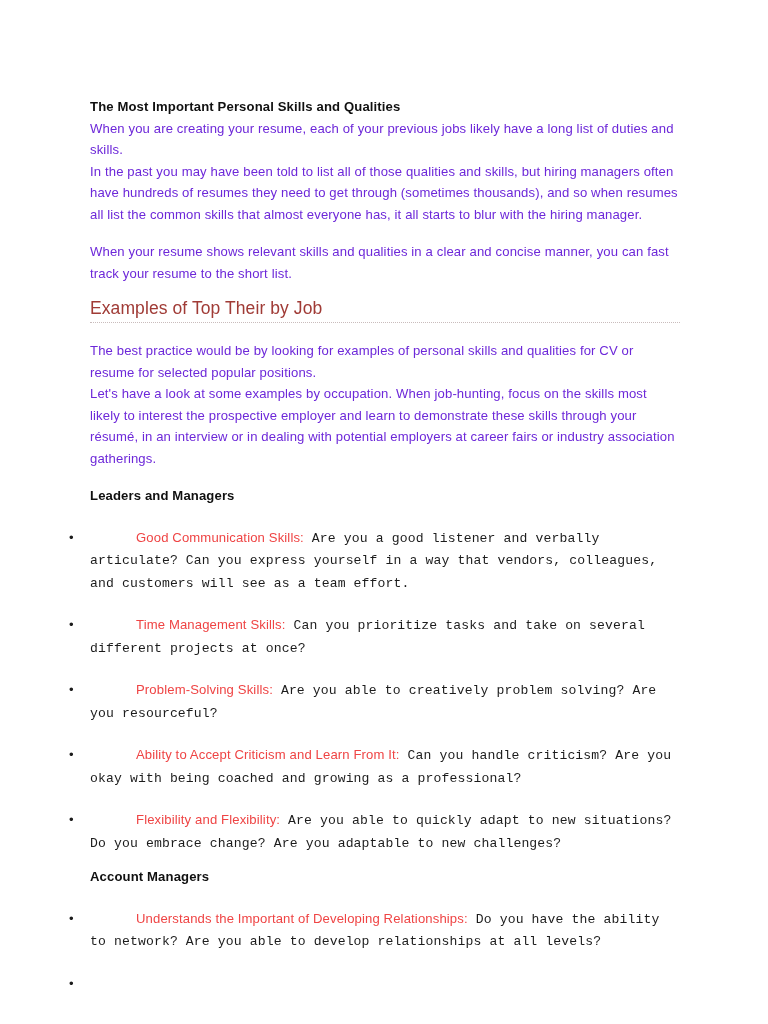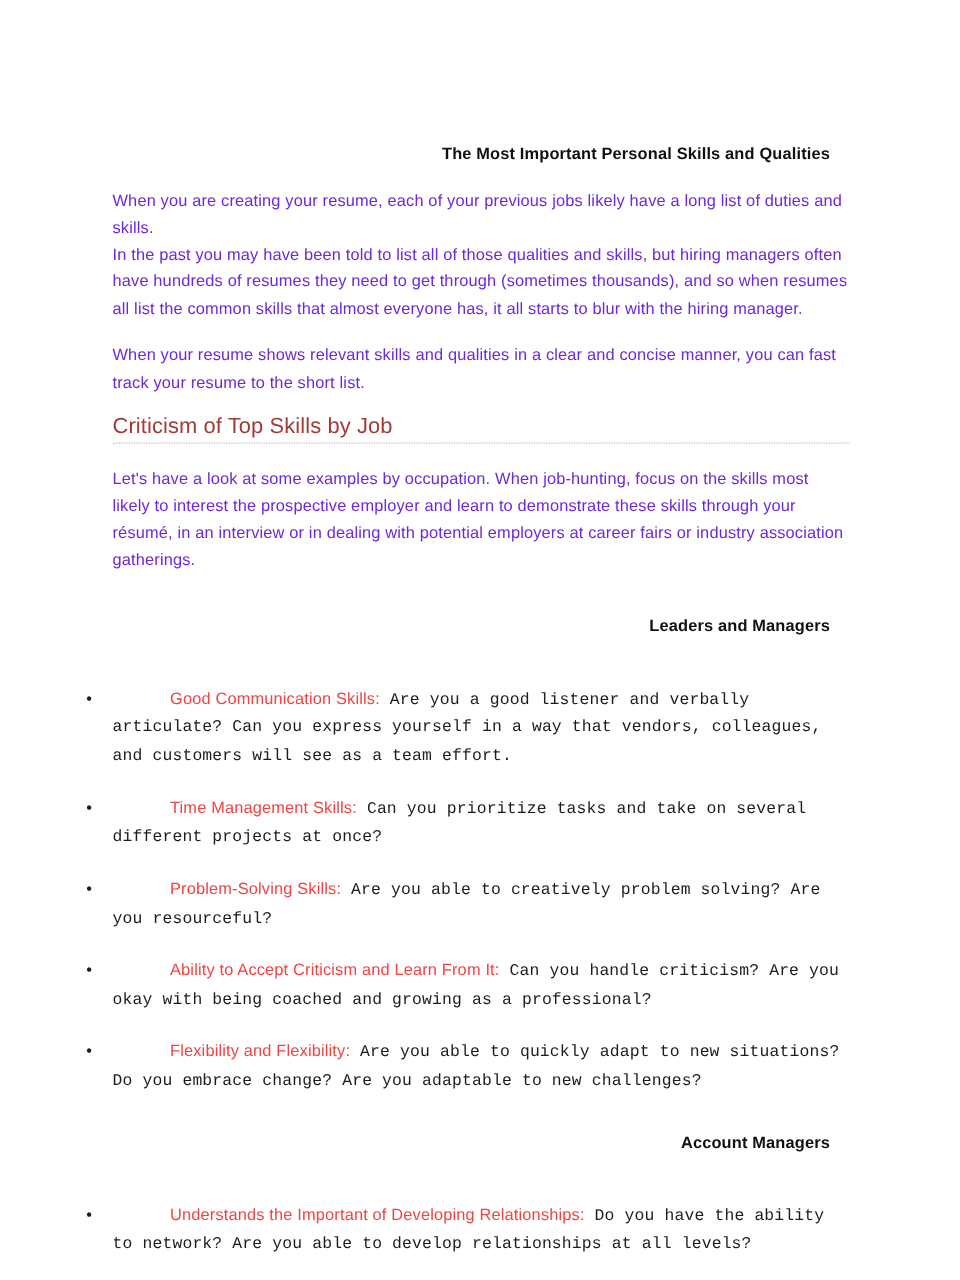--- a/index.html
+++ b/index.html
@@ -38,23 +38,22 @@
     margin: 0;
     text-align: left;
     letter-spacing: 0.01em;
   }
 
   .head-bold {
     font-size: 13.1px;
     line-height: 21.5px;
     font-weight: bold;
     color: #101010;
-    margin: 16px;
+    margin: 0;
     letter-spacing: 0.01em;
-    text-align: right;
   }
 
   .section-heading {
     font-size: 17.5px;
     line-height: 24px;
     font-weight: normal;
     color: #a03b36;
     margin: 0;
     letter-spacing: 0.005em;
   }
@@ -134,25 +133,26 @@
     <p class="para">When you are creating your resume, each of your previous jobs likely have a long list of duties and skills.</p>
 
     <p class="para">In the past you may have been told to list all of those qualities and skills, but hiring managers often have hundreds of resumes they need to get through (sometimes thousands), and so when resumes all list the common skills that almost everyone has, it all starts to blur with the hiring manager.</p>
 
     <div class="gap-m"></div>
 
     <p class="para">When your resume shows relevant skills and qualities in a clear and concise manner, you can fast track your resume to the short list.</p>
 
     <div class="gap-s"></div>
 
-    <div class="section-heading">Criticism of Top Skills by Job</div>
+    <div class="section-heading">Examples of Top Their by Job</div>
     <hr class="heading-rule">
 
     <div class="gap-m"></div>
 
+    <p class="para">The best practice would be by looking for examples of personal skills and qualities for CV or resume for selected popular positions.</p>
 
     <p class="para">Let's have a look at some examples by occupation. When job-hunting, focus on the skills most likely to interest the prospective employer and learn to demonstrate these skills through your résumé, in an interview or in dealing with potential employers at career fairs or industry association gatherings.</p>
 
     <div class="gap-m"></div>
 
     <div class="head-bold">Leaders and Managers</div>
 
     <div class="gap-l"></div>
 
     <ul class="bullet-list">

